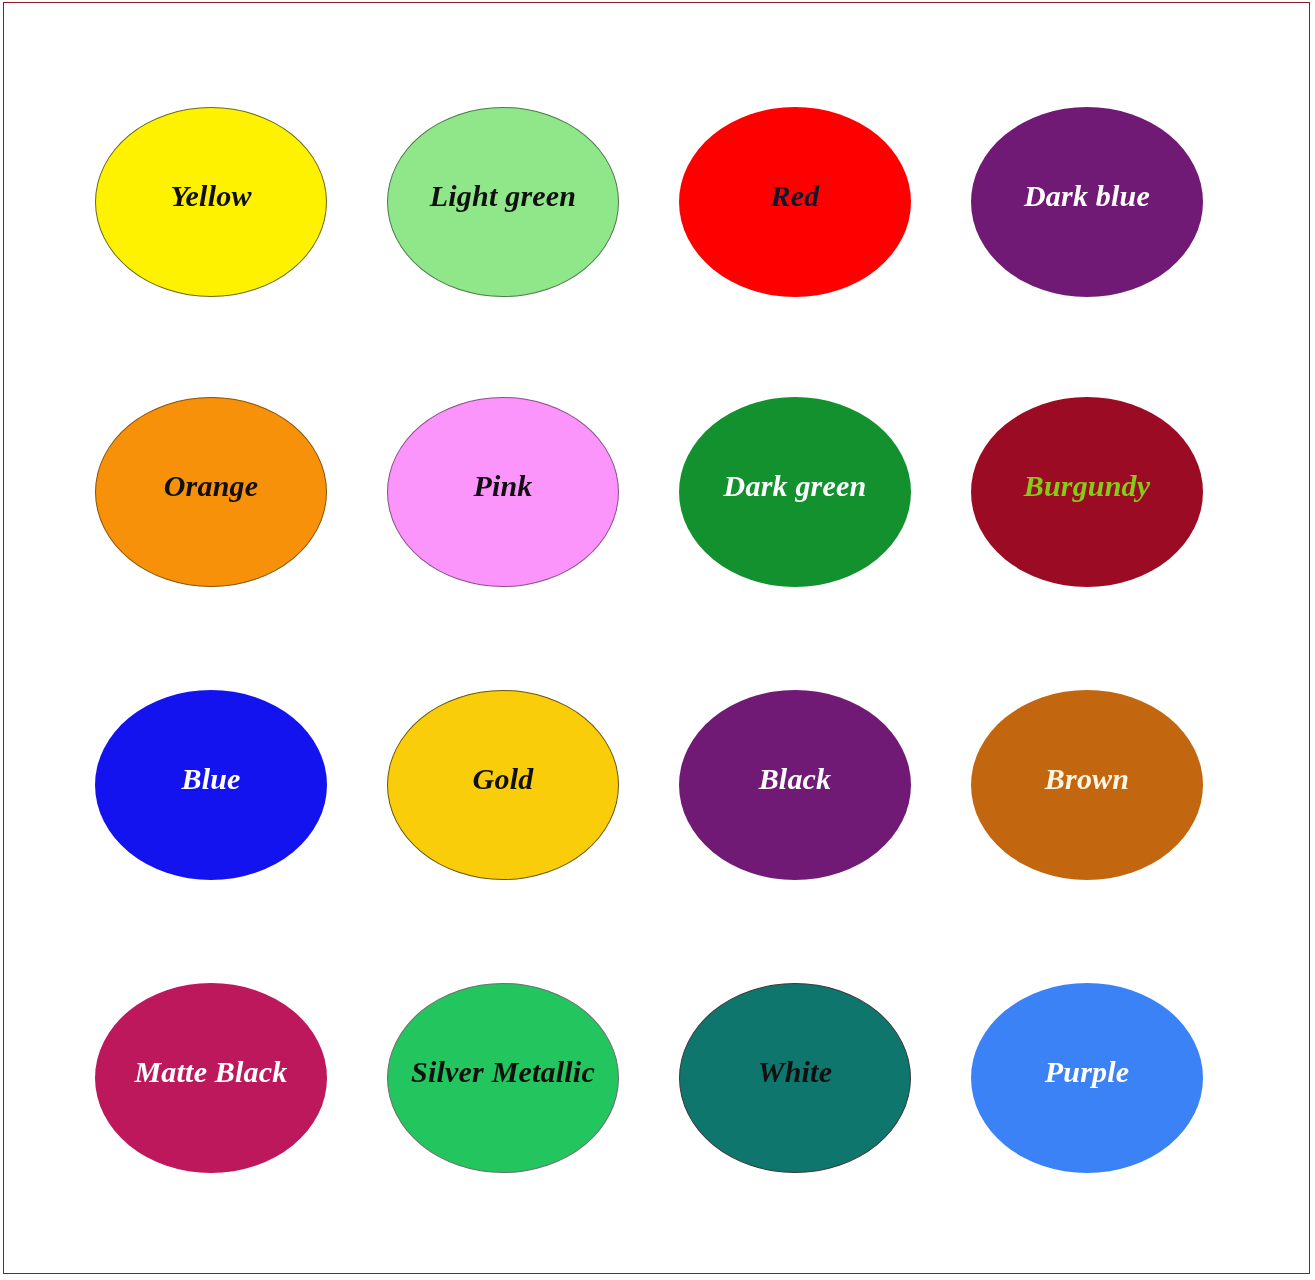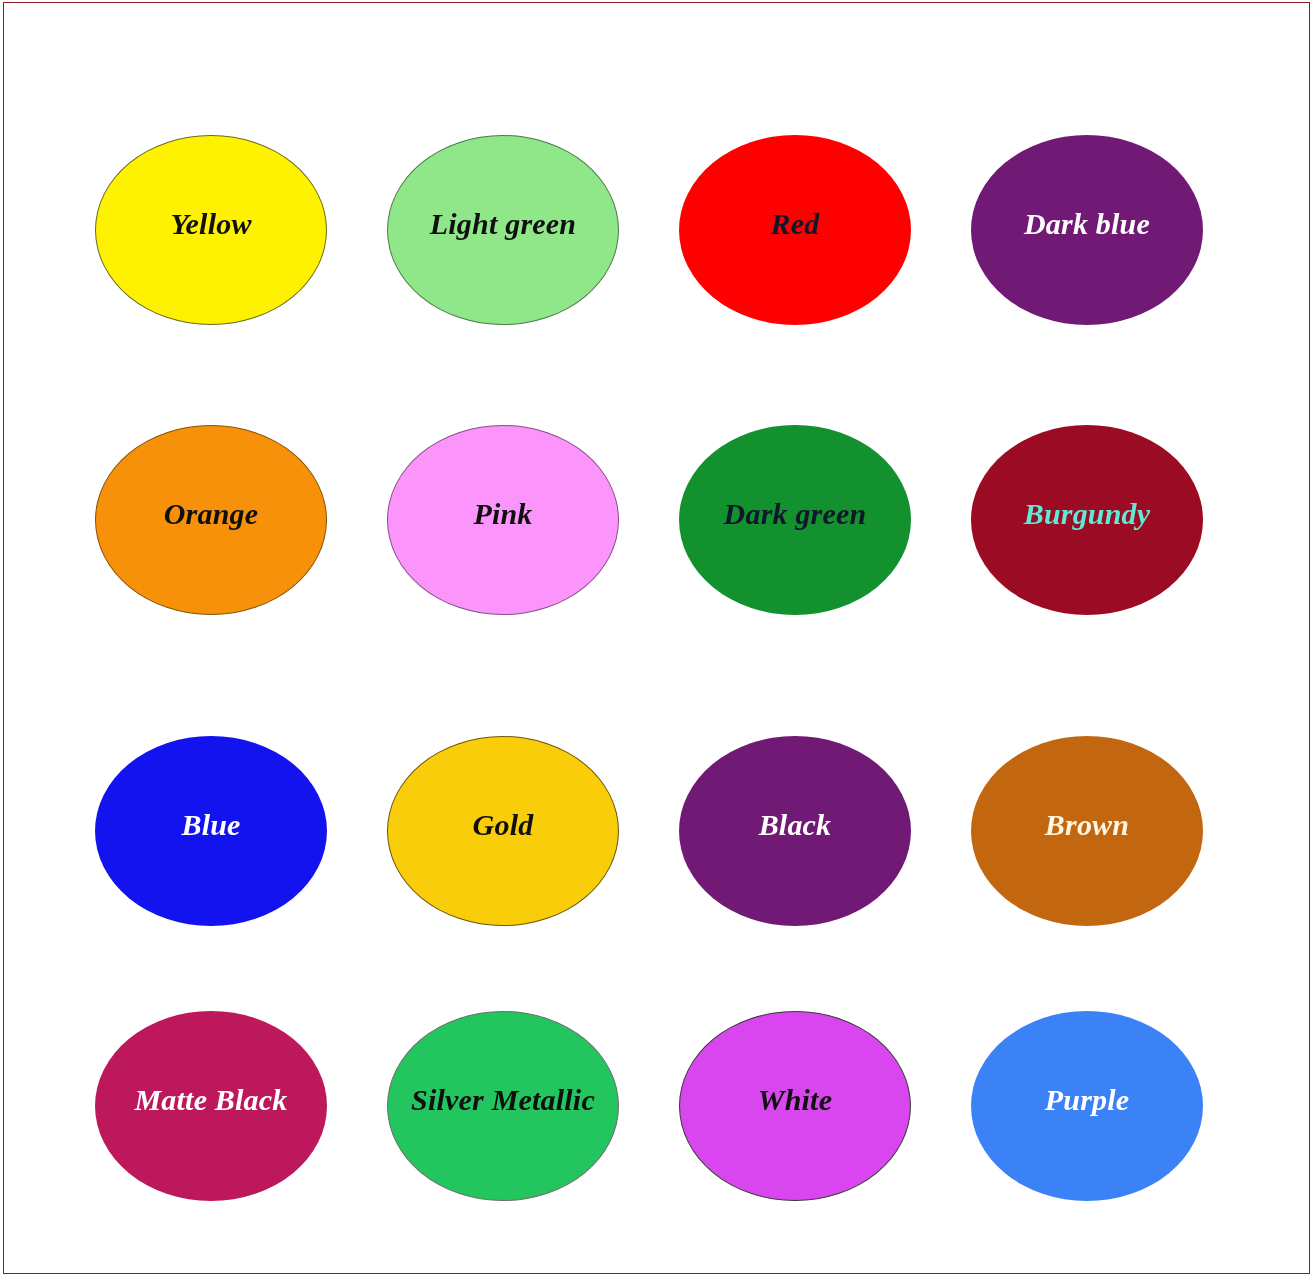--- a/index.html
+++ b/index.html
@@ -27,21 +27,20 @@
     box-sizing: border-box;
   }
 
   
   #swatch-grid {
     position: absolute;
     left: 0;
     top: 0;
     width: 1315px;
     height: 1014px;
-    margin-top: 28px;
   }
 
   .swatch {
     position: absolute;
     width: 232px;
     height: 190px;
     border-radius: 50%;
     display: flex;
     align-items: center;
     justify-content: center;
@@ -63,21 +62,21 @@
 
   
   .col-0 { left: 95px; }
   .col-1 { left: 387px; }
   .col-2 { left: 679px; }
   .col-3 { left: 971px; }
 
   
   .row-0 { top: 107px; }
   .row-1 { top: 397px; }
-  .row-2 { top: 708px; }
+  .row-2 { top: 690px; }
   .row-3 { top: 983px; }
 </style>
 </head>
 <body>
 
 <div id="chart-frame"></div>
 
 <div id="swatch-grid">
     <div class="swatch col-0 row-0" style="background: rgb(255, 242, 0); border: 1px solid rgb(107, 107, 32);">
       <span class="swatch-label" style="color: rgb(16, 16, 16);">Yellow</span>
@@ -91,42 +90,42 @@
     <div class="swatch col-3 row-0" style="background: #701a75; border: 0px solid transparent;">
       <span class="swatch-label" style="color: rgb(255, 255, 255);">Dark blue</span>
     </div>
     <div class="swatch col-0 row-1" style="background: rgb(247, 145, 10); border: 1px solid rgb(138, 84, 6);">
       <span class="swatch-label" style="color: rgb(16, 16, 16);">Orange</span>
     </div>
     <div class="swatch col-1 row-1" style="background: rgb(251, 148, 251); border: 1px solid rgb(138, 79, 138);">
       <span class="swatch-label" style="color: rgb(16, 16, 16);">Pink</span>
     </div>
     <div class="swatch col-2 row-1" style="background: rgb(19, 145, 47); border: 0px solid transparent;">
-      <span class="swatch-label" style="color: #0f172a;">Dark green</span>
+      <span class="swatch-label" style="color: #ffffff;">Dark green</span>
     </div>
     <div class="swatch col-3 row-1" style="background: rgb(156, 11, 36); border: 0px solid transparent;">
-      <span class="swatch-label" style="color: #5eead4;">Burgundy</span>
+      <span class="swatch-label" style="color: #84cc16;">Burgundy</span>
     </div>
     <div class="swatch col-0 row-2" style="background: rgb(19, 19, 240); border: 0px solid transparent;">
       <span class="swatch-label" style="color: rgb(255, 255, 255);">Blue</span>
     </div>
     <div class="swatch col-1 row-2" style="background: rgb(250, 205, 10); border: 1px solid rgb(107, 87, 8);">
       <span class="swatch-label" style="color: rgb(16, 16, 16);">Gold</span>
     </div>
     <div class="swatch col-2 row-2" style="background: #701a75; border: 0px solid transparent;">
       <span class="swatch-label" style="color: rgb(255, 255, 255);">Black</span>
     </div>
     <div class="swatch col-3 row-2" style="background: rgb(194, 102, 16); border: 0px solid transparent;">
       <span class="swatch-label" style="color: rgb(255, 246, 226);">Brown</span>
     </div>
     <div class="swatch col-0 row-3" style="background: #be185d; border: 0px solid transparent;">
       <span class="swatch-label" style="color: rgb(255, 255, 255);">Matte Black</span>
     </div>
     <div class="swatch col-1 row-3" style="background: #22c55e; border: 1px solid rgb(110, 110, 110);">
       <span class="swatch-label" style="color: rgb(16, 16, 16);">Silver Metallic</span>
     </div>
-    <div class="swatch col-2 row-3" style="background: #d946ef; border: 1px solid rgb(58, 58, 58);">
+    <div class="swatch col-2 row-3" style="background: #0f766e; border: 1px solid rgb(58, 58, 58);">
       <span class="swatch-label" style="color: rgb(16, 16, 16);">White</span>
     </div>
     <div class="swatch col-3 row-3" style="background: #3b82f6; border: 0px solid transparent;">
       <span class="swatch-label" style="color: rgb(255, 255, 255);">Purple</span>
     </div>
   </div>
 
 </body></html>

